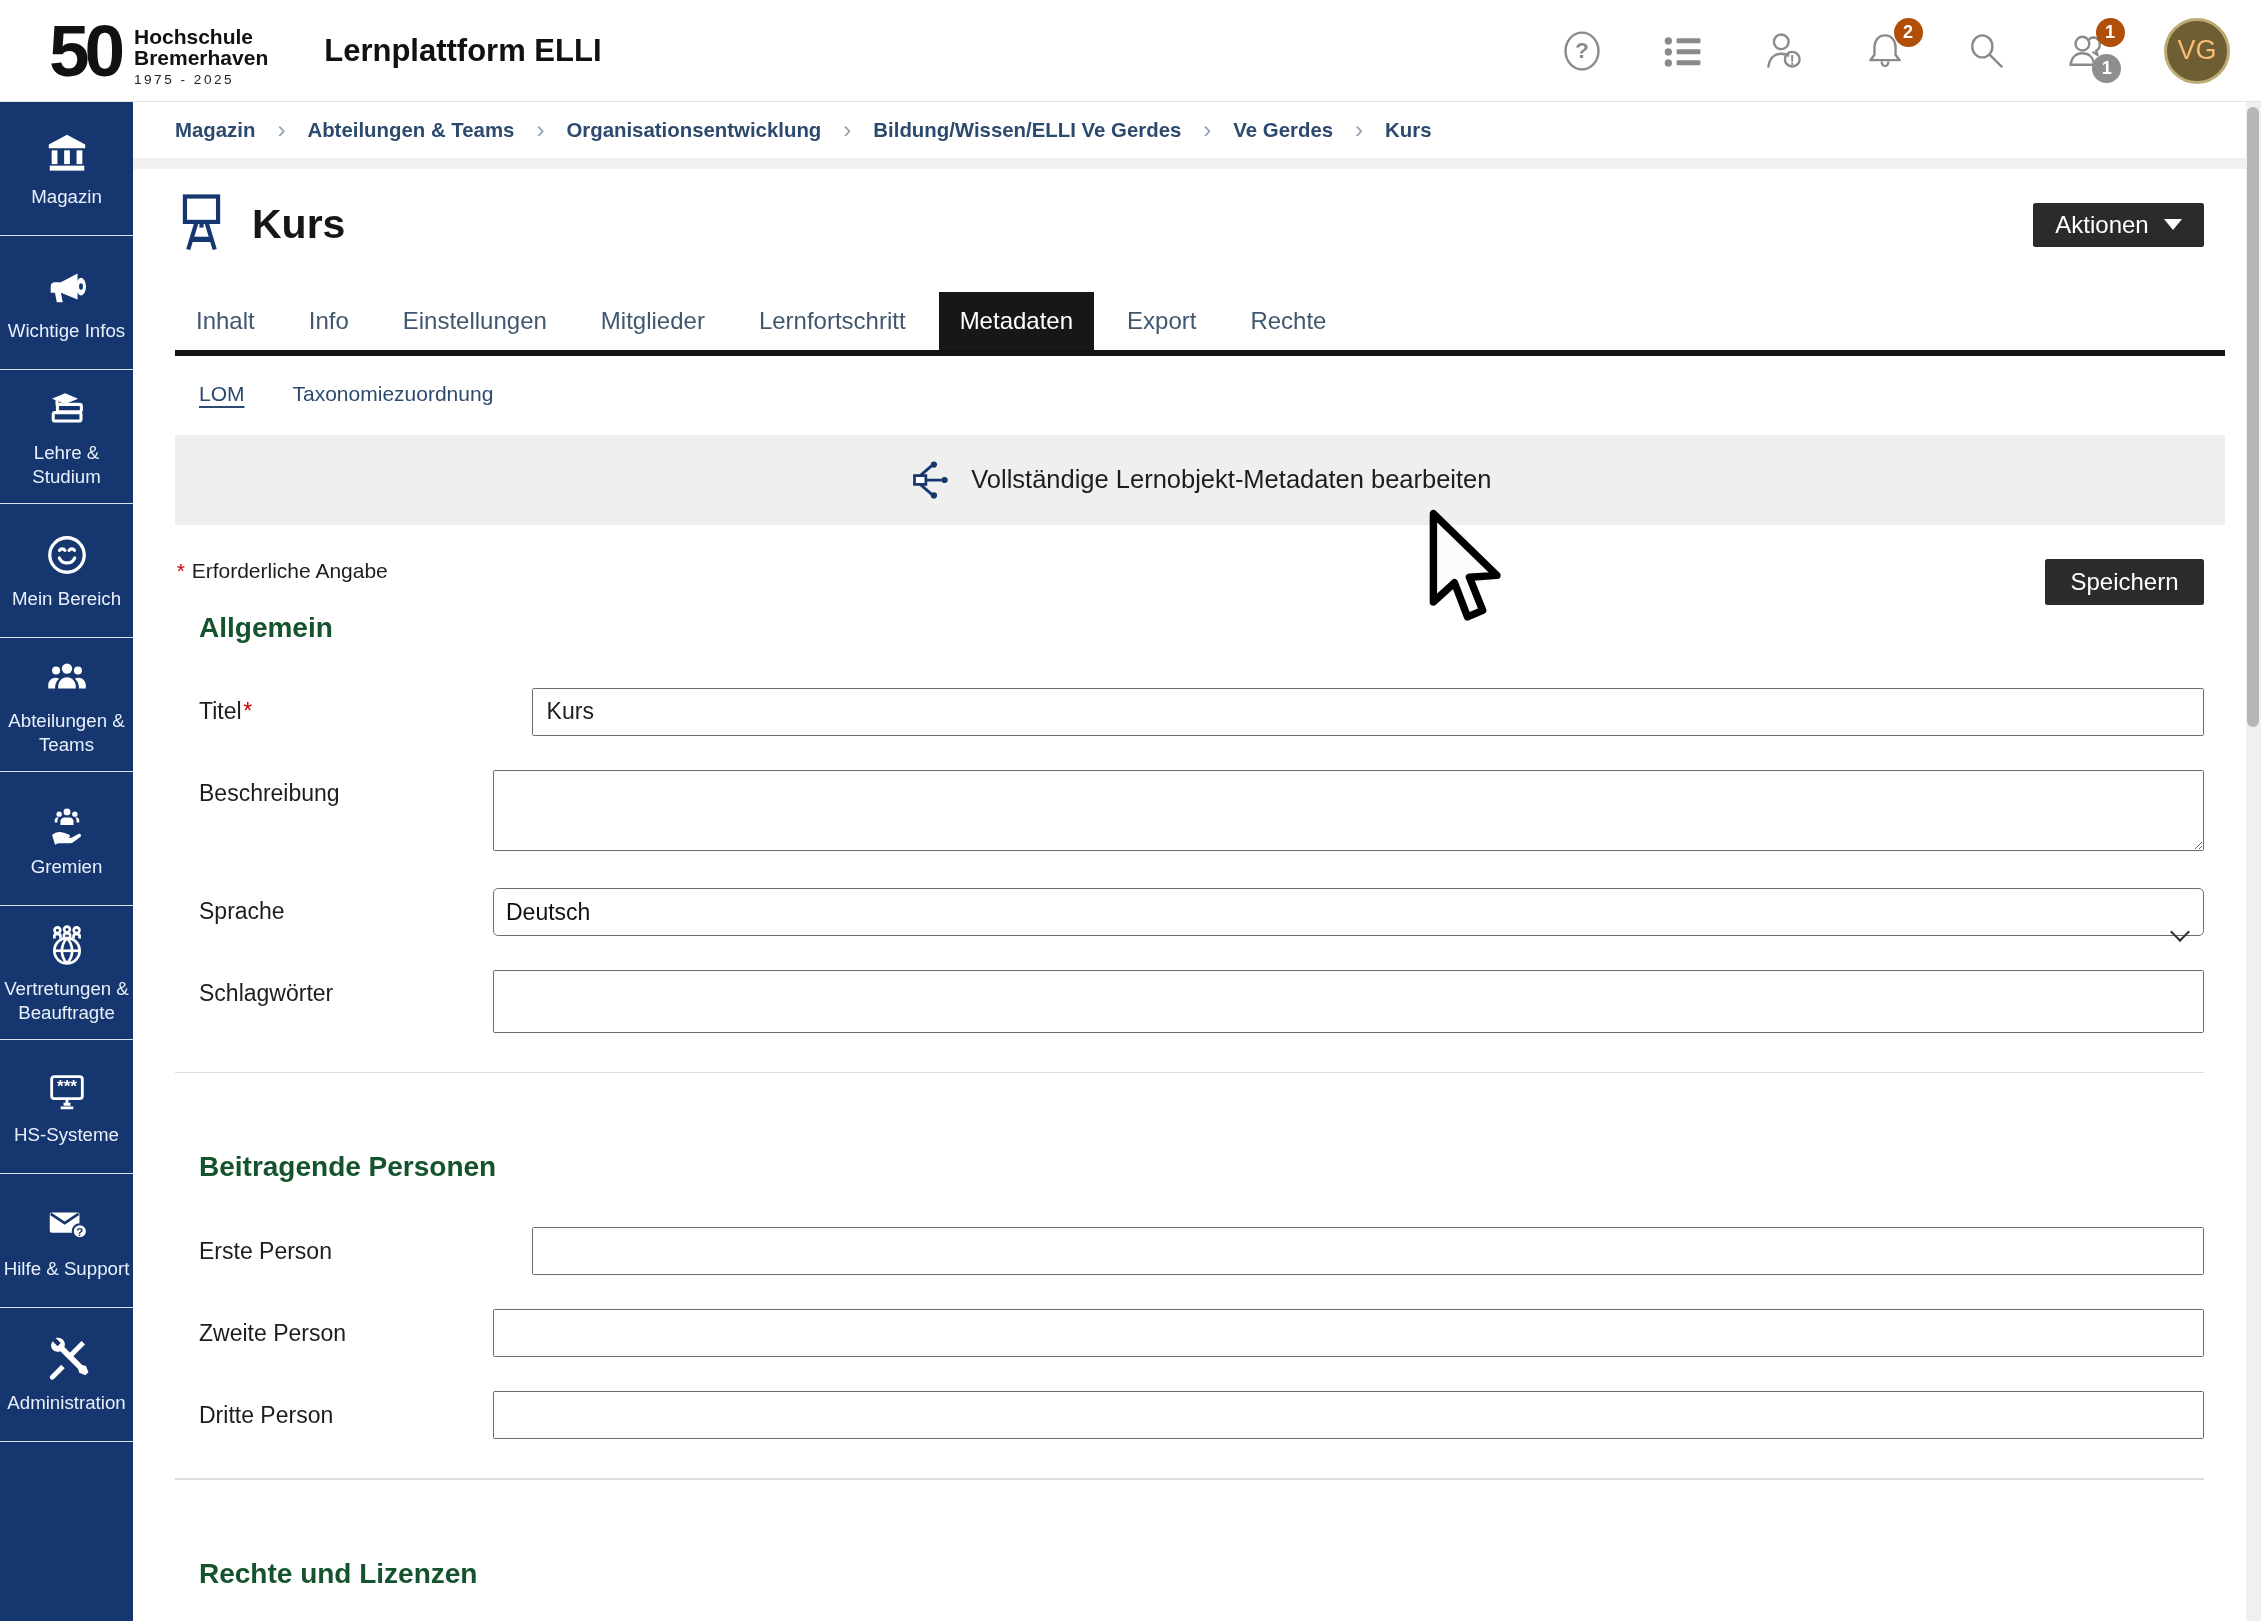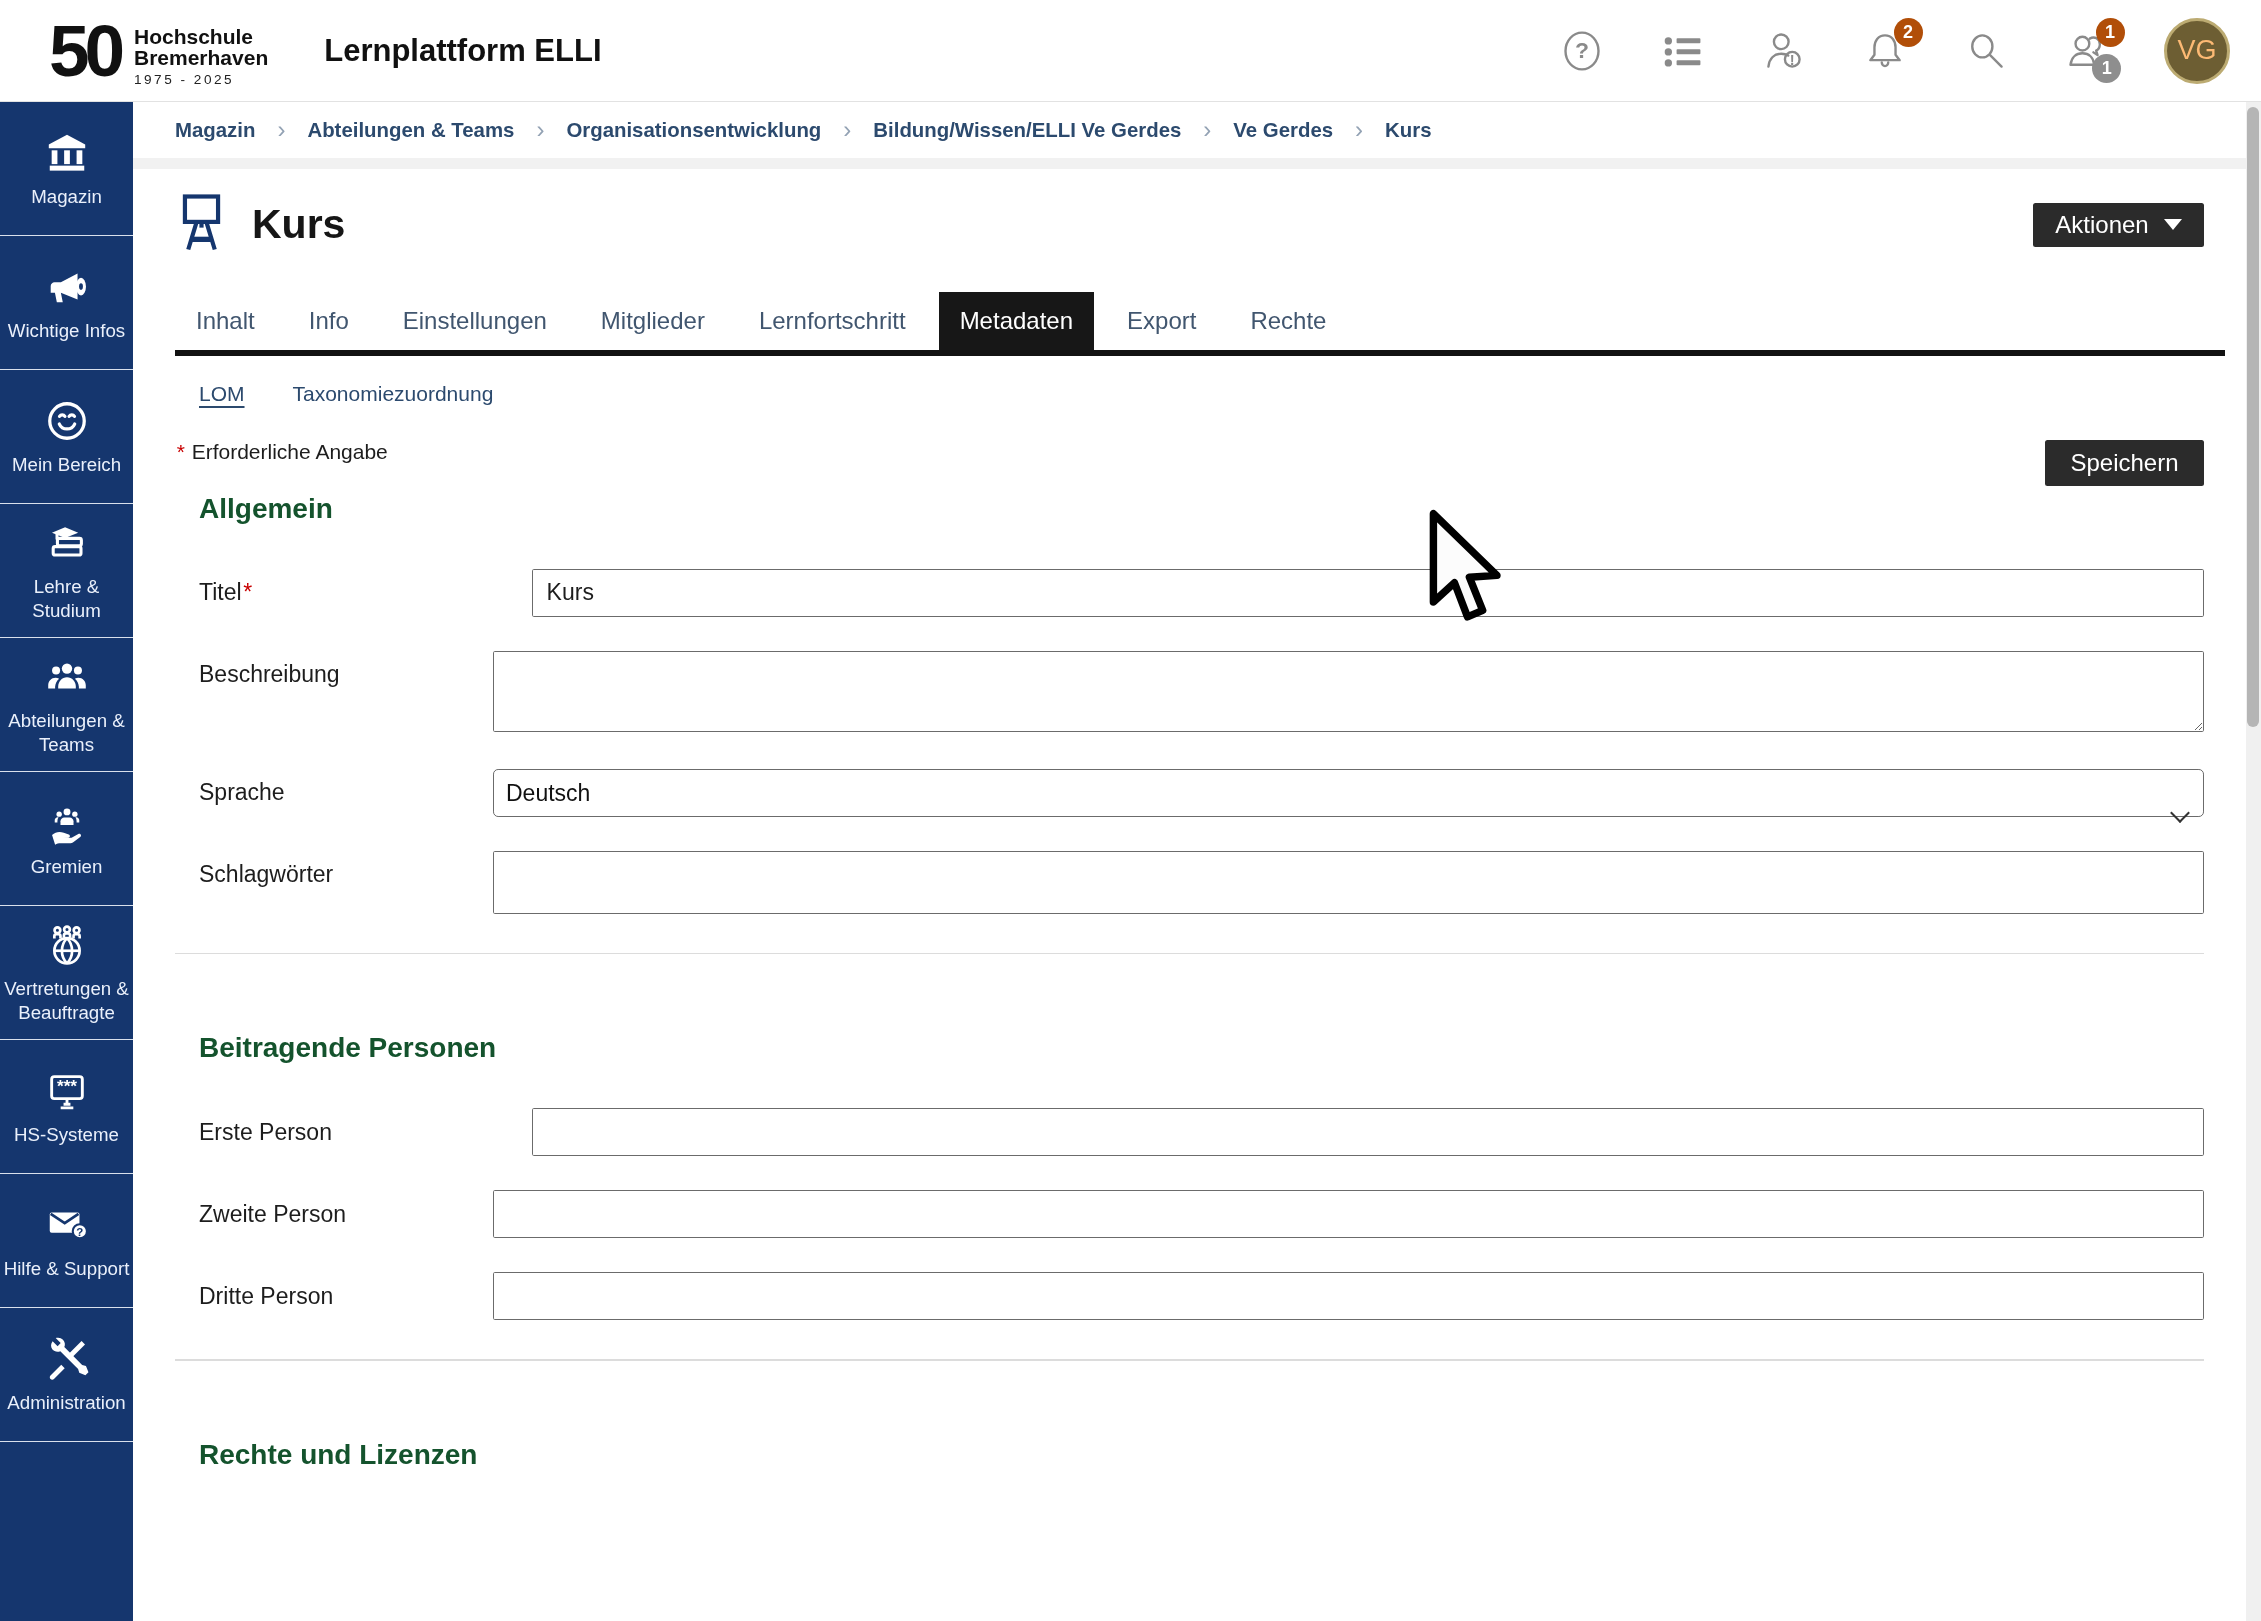--- a/index.html
+++ b/index.html
@@ -195,40 +195,40 @@
               <path d="M3.5 9.5v5.5h2.2l1 5h3.1l-1-5 8.7 3.5V5L8.8 9.5H5.5c-1.1 0-2 .9-2 2z"></path>
               <ellipse cx="19.3" cy="11.8" rx="2.6" ry="4.6"></ellipse>
               <ellipse cx="19.3" cy="11.8" rx="1" ry="1.7" fill="#15366e"></ellipse>
             </svg>
         </span>
         <span class="nav-label">Wichtige Infos</span>
       </div>
 
       <div class="nav-item">
         <span class="nav-icon">
+          <svg viewBox="0 0 24 24" fill="none" stroke="#fff" stroke-width="1.6">
+              <rect x="7" y="9.6" width="12.5" height="3.8" rx="1"></rect>
+              <rect x="4.8" y="13.9" width="14.5" height="4.4" rx="1"></rect>
+              <path d="M6.3 6.6 11 4.7l4.7 1.9L11 8.5z" fill="#fff"></path>
+              <path d="M6.8 7v3.2"></path>
+            </svg>
+        </span>
+        <span class="nav-label">Lehre &amp; Studium</span>
+      </div>
+
+      <div class="nav-item">
+        <span class="nav-icon">
           <svg viewBox="0 0 24 24" fill="none" stroke="#fff" stroke-width="1.7" stroke-linecap="round">
               <circle cx="12" cy="12" r="9"></circle>
               <path d="M8 13.6a4.4 4.4 0 0 0 8 0"></path>
               <path d="M8.1 9.6a1.7 1.7 0 0 1 2.8 0"></path>
               <path d="M13.1 9.6a1.7 1.7 0 0 1 2.8 0"></path>
             </svg>
         </span>
         <span class="nav-label">Mein Bereich</span>
-      </div>
-
-      <div class="nav-item">
-        <span class="nav-icon">
-          <svg viewBox="0 0 24 24" fill="none" stroke="#fff" stroke-width="1.6">
-              <rect x="7" y="9.6" width="12.5" height="3.8" rx="1"></rect>
-              <rect x="4.8" y="13.9" width="14.5" height="4.4" rx="1"></rect>
-              <path d="M6.3 6.6 11 4.7l4.7 1.9L11 8.5z" fill="#fff"></path>
-              <path d="M6.8 7v3.2"></path>
-            </svg>
-        </span>
-        <span class="nav-label">Lehre &amp; Studium</span>
       </div>
 
       <div class="nav-item">
         <span class="nav-icon">
           <svg viewBox="0 0 24 24" fill="#fff">
               <circle cx="12" cy="7.6" r="2.7"></circle>
               <path d="M7.4 17c0-2.7 2-4.9 4.6-4.9s4.6 2.2 4.6 4.9v1H7.4z"></path>
               <circle cx="6.3" cy="8.6" r="2.1"></circle>
               <path d="M2.2 16.3c0-2.2 1.7-3.9 3.8-3.9.7 0 1.3.2 1.9.5-1.2 1-2 2.5-2.1 4.2v.9H2.2z"></path>
               <circle cx="17.7" cy="8.6" r="2.1"></circle>
@@ -346,20 +346,34 @@
         <div class="tab active">Metadaten</div>
         <div class="tab">Export</div>
         <div class="tab">Rechte</div>
       </div>
 
       <div class="subtabs">
         <span class="subtab active">LOM</span>
         <span class="subtab">Taxonomiezuordnung</span>
       </div>
 
+      <div class="banner">
+        <svg viewBox="0 0 24 24">
+          <g stroke="#15366e" stroke-width="1.5" fill="none">
+              <rect x="3" y="9.6" width="6.2" height="4.8" fill="#fff"></rect>
+              <path d="M9.2 12h8.6M6.1 9.6 12.6 4M6.1 14.4 12.6 20"></path>
+            </g>
+          <g fill="#15366e">
+              <circle cx="19.4" cy="12" r="1.7"></circle>
+              <circle cx="13.6" cy="3.6" r="1.7"></circle>
+              <circle cx="13.6" cy="20.4" r="1.7"></circle>
+            </g>
+        </svg>
+        <span class="banner-label">Vollständige Lernobjekt-Metadaten bearbeiten</span>
+      </div>
 
       <div class="required-row">
         <div class="required-note">
           <span class="req-star">*</span><span>Erforderliche Angabe</span>
         </div>
         <button class="save-btn">Speichern</button>
       </div>
 
       <h2 class="section-h tight">Allgemein</h2>
 

